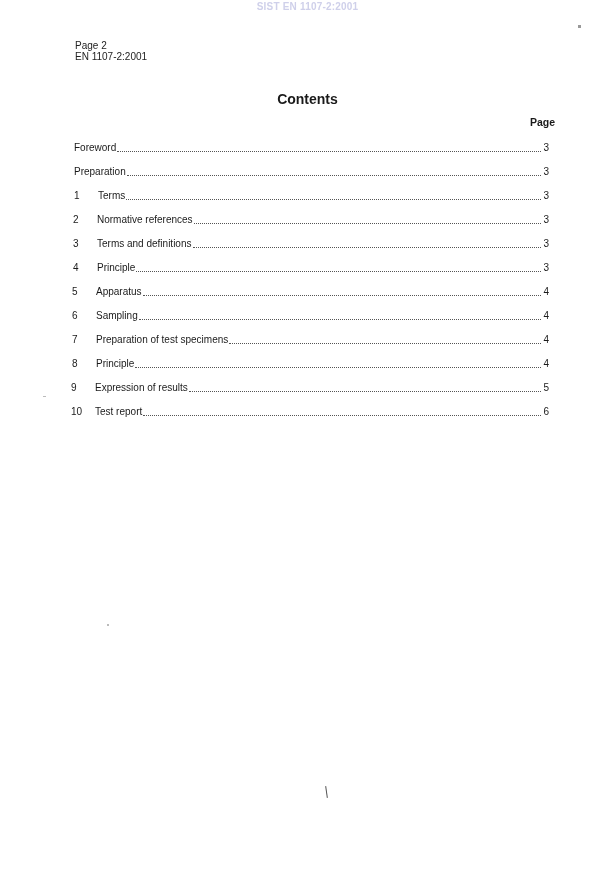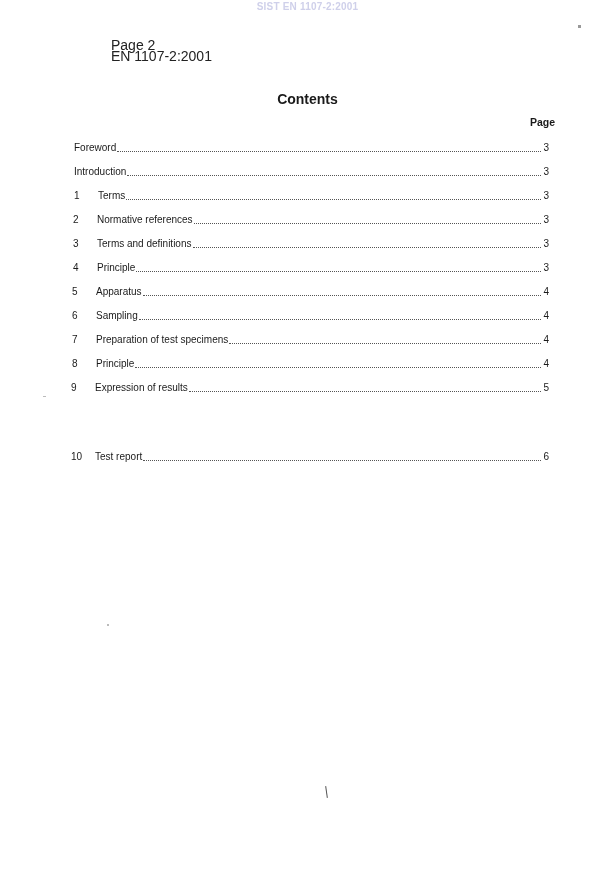--- a/index.html
+++ b/index.html
@@ -6,23 +6,22 @@
     body {
       width: 615px; height: 876px; position: relative; overflow: hidden;
       font-family: "Liberation Sans", sans-serif; color: #1a1a1a;
     }
     .watermark {
       position: absolute; top: 0; left: 0; width: 615px; text-align: center;
       font-weight: bold; font-size: 10px; color: #cfd0ea; letter-spacing: 0.2px;
       line-height: 14px;
     }
     .header {
-      position: absolute; left: 75px; top: 40px; font-size: 14px; line-height: 11px;
+      position: absolute; left: 75px; top: 40px; font-size: 10px; line-height: 11px;
       color: #222;
-      margin-left: 36px;
     }
     .title {
       position: absolute; left: 0; width: 615px; top: 91px; text-align: center;
       font-weight: bold; font-size: 14px;
     }
     .page-col {
       position: absolute; left: 530px; top: 116px; font-weight: bold; font-size: 10.5px;
     }
     .toc { position: absolute; left: 0; top: 0; width: 615px; }
     .toc-row {
@@ -51,21 +50,21 @@
 <div class="title">Contents</div>
 <div class="page-col">Page</div>
 
 <div class="toc">
   <div class="toc-row" style="left:74px; top:141px;">
     <span class="toc-title">Foreword</span>
     <span class="toc-leader"></span>
     <span class="toc-page">3</span>
   </div>
   <div class="toc-row" style="left:74px; top:165px;">
-    <span class="toc-title">Introduction</span>
+    <span class="toc-title">Preparation</span>
     <span class="toc-leader"></span>
     <span class="toc-page">3</span>
   </div>
   <div class="toc-row" style="left:74px; top:189px;">
     <span class="toc-num">1</span>
     <span class="toc-title">Terms</span>
     <span class="toc-leader"></span>
     <span class="toc-page">3</span>
   </div>
   <div class="toc-row" style="left:73px; top:213px;">
@@ -109,21 +108,21 @@
     <span class="toc-title">Principle</span>
     <span class="toc-leader"></span>
     <span class="toc-page">4</span>
   </div>
   <div class="toc-row" style="left:71px; top:381px;">
     <span class="toc-num">9</span>
     <span class="toc-title">Expression of results</span>
     <span class="toc-leader"></span>
     <span class="toc-page">5</span>
   </div>
-  <div class="toc-row" style="left:71px; top:405px;margin-top:45px;">
+  <div class="toc-row" style="left:71px; top:405px;">
     <span class="toc-num">10</span>
     <span class="toc-title">Test report</span>
     <span class="toc-leader"></span>
     <span class="toc-page">6</span>
   </div>
 </div>
 
 <div class="speck" style="left:326px; top:786px; width:1px; height:12px; background:#555; transform:rotate(-8deg);"></div>
 <div class="speck" style="left:43px; top:396px; width:3px; height:1px;"></div>
 <div class="speck" style="left:578px; top:25px; width:3px; height:3px; background:#999;"></div>

